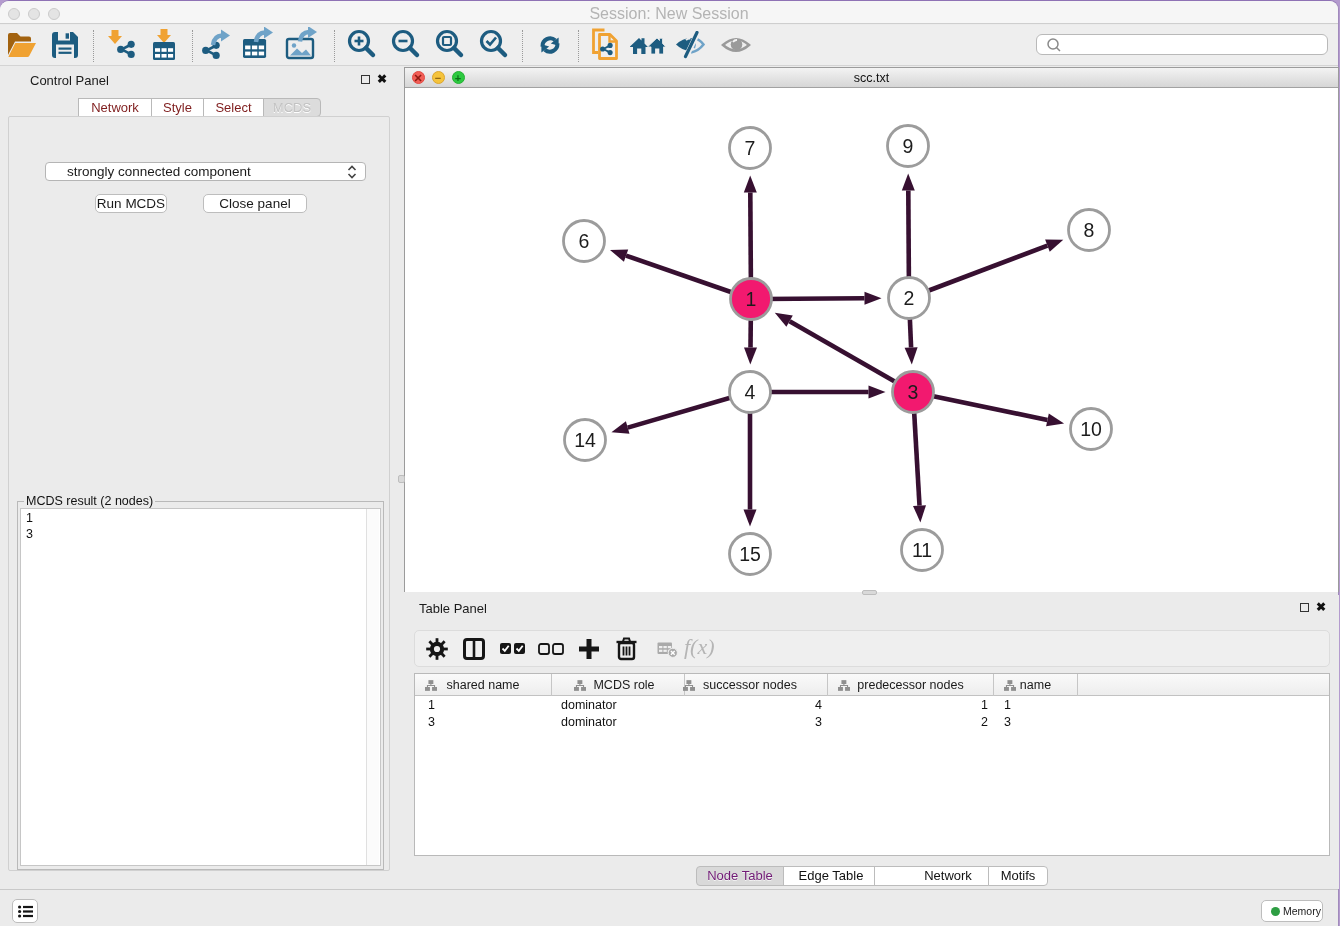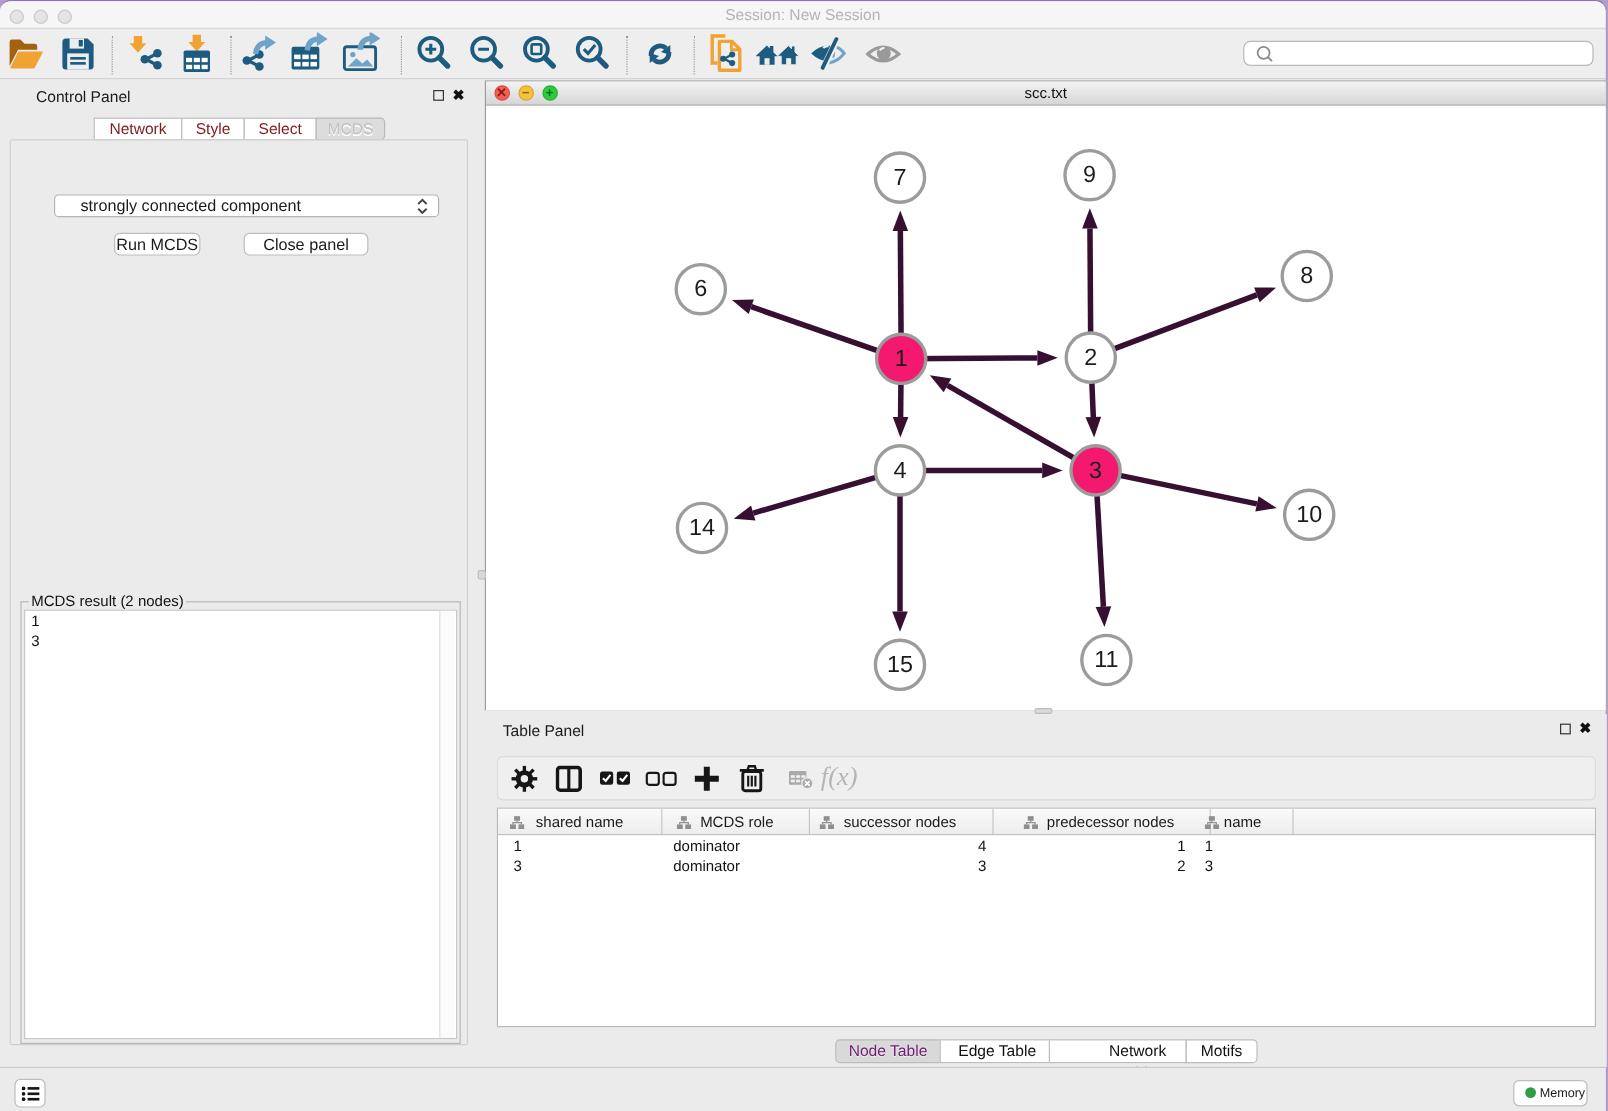--- a/index.html
+++ b/index.html
@@ -11,21 +11,21 @@
     border-top:1px solid #8f72b5; border-right:1px solid #a18abc;
   }
   
   .titlebar {
     position:absolute; left:0; top:0; width:100%; height:23px;
     background:#f6f6f6; border-bottom:1px solid #cecece; border-radius:9px 9px 0 0;
   }
   .tl { position:absolute; top:7px; width:12px; height:12px; border-radius:50%;
         background:#e4e4e4; border:1px solid #cbcbcb; }
   .title-text { position:absolute; top:4px; width:100%; text-align:center;
-        font-size:13px; color:#b4b4b4; }
+        font-size:16px; color:#b4b4b4; }
   
   .toolbar { position:absolute; left:0; top:24px; width:100%; height:41px;
      background:#eeeeee; border-bottom:1px solid #d4d4d4; }
   .ticon { position:absolute; top:0; }
   .tsep { position:absolute; top:5px; height:32px; width:0;
      border-left:1px dotted #9a9a9a; }
   .searchbox { position:absolute; left:1036px; top:9px; width:292px; height:21px;
      background:#fff; border:1px solid #b9b9b9; border-radius:6px; }
   
   .cpanel { position:absolute; left:0; top:66px; width:397px; height:822px; background:#ebebeb; }
@@ -396,37 +396,37 @@
     <div class="tp-table">
       <div class="th-row">
           <div class="th-cell" style="left:0px; width:137px;"><svg style="position:absolute;left:10px;top:6px;" width="12" height="11" viewBox="0 0 11.2 10">
               <g fill="#8f8f8f">
                 <rect x="3.2" y="0" width="4.6" height="3.6"></rect>
                 <rect x="0" y="6.4" width="4.6" height="3.6"></rect>
                 <rect x="6.6" y="6.4" width="4.6" height="3.6"></rect>
                 <path d="M5.5 3.6 L5.5 5 M2.3 6.4 L2.3 5 L8.9 5 L8.9 6.4" stroke="#8f8f8f" stroke-width="1" fill="none"></path>
               </g>
             </svg>shared name</div>
-          <div class="th-cell" style="left:139px; width:121px;"><svg style="position:absolute;left:10px;top:6px;" width="12" height="11" viewBox="0 0 11.2 10">
+          <div class="th-cell" style="left:149px; width:121px;"><svg style="position:absolute;left:10px;top:6px;" width="12" height="11" viewBox="0 0 11.2 10">
               <g fill="#8f8f8f">
                 <rect x="3.2" y="0" width="4.6" height="3.6"></rect>
                 <rect x="0" y="6.4" width="4.6" height="3.6"></rect>
                 <rect x="6.6" y="6.4" width="4.6" height="3.6"></rect>
                 <path d="M5.5 3.6 L5.5 5 M2.3 6.4 L2.3 5 L8.9 5 L8.9 6.4" stroke="#8f8f8f" stroke-width="1" fill="none"></path>
               </g>
             </svg>MCDS role</div>
           <div class="th-cell" style="left:258px; width:155px;"><svg style="position:absolute;left:10px;top:6px;" width="12" height="11" viewBox="0 0 11.2 10">
               <g fill="#8f8f8f">
                 <rect x="3.2" y="0" width="4.6" height="3.6"></rect>
                 <rect x="0" y="6.4" width="4.6" height="3.6"></rect>
                 <rect x="6.6" y="6.4" width="4.6" height="3.6"></rect>
                 <path d="M5.5 3.6 L5.5 5 M2.3 6.4 L2.3 5 L8.9 5 L8.9 6.4" stroke="#8f8f8f" stroke-width="1" fill="none"></path>
               </g>
             </svg>successor nodes</div>
-          <div class="th-cell" style="left:428px; width:166px;"><svg style="position:absolute;left:10px;top:6px;" width="12" height="11" viewBox="0 0 11.2 10">
+          <div class="th-cell" style="left:413px; width:166px;"><svg style="position:absolute;left:10px;top:6px;" width="12" height="11" viewBox="0 0 11.2 10">
               <g fill="#8f8f8f">
                 <rect x="3.2" y="0" width="4.6" height="3.6"></rect>
                 <rect x="0" y="6.4" width="4.6" height="3.6"></rect>
                 <rect x="6.6" y="6.4" width="4.6" height="3.6"></rect>
                 <path d="M5.5 3.6 L5.5 5 M2.3 6.4 L2.3 5 L8.9 5 L8.9 6.4" stroke="#8f8f8f" stroke-width="1" fill="none"></path>
               </g>
             </svg>predecessor nodes</div>
           <div class="th-cell" style="left:579px; width:84px;"><svg style="position:absolute;left:10px;top:6px;" width="12" height="11" viewBox="0 0 11.2 10">
               <g fill="#8f8f8f">
                 <rect x="3.2" y="0" width="4.6" height="3.6"></rect>

